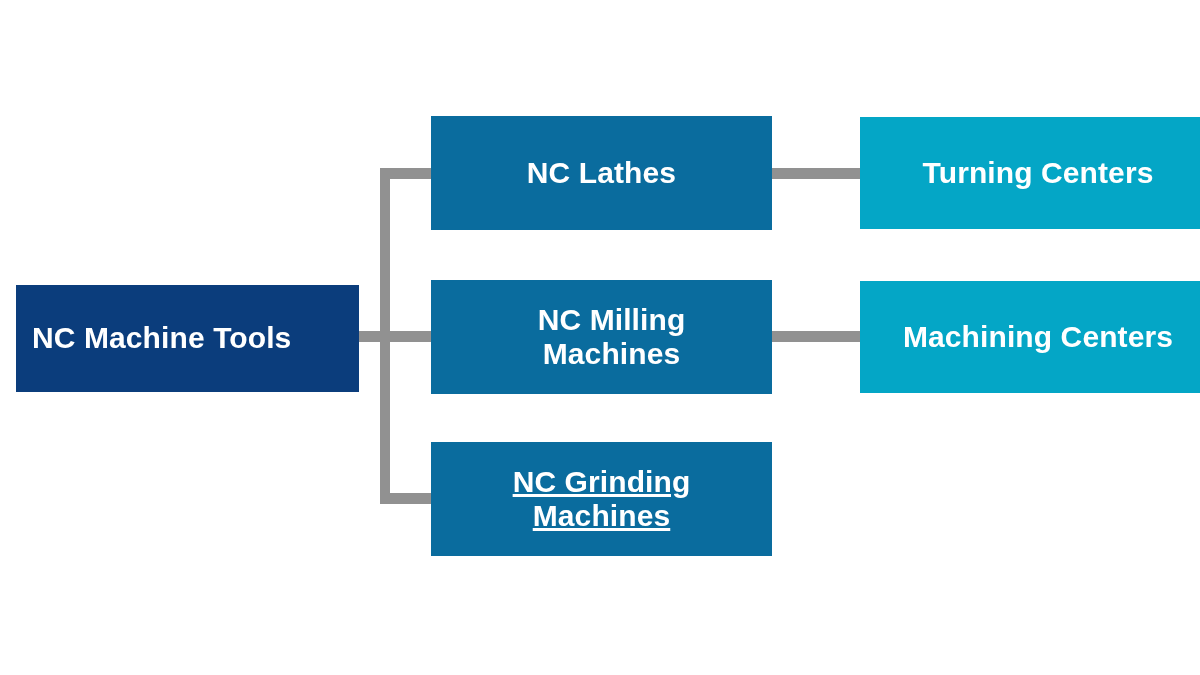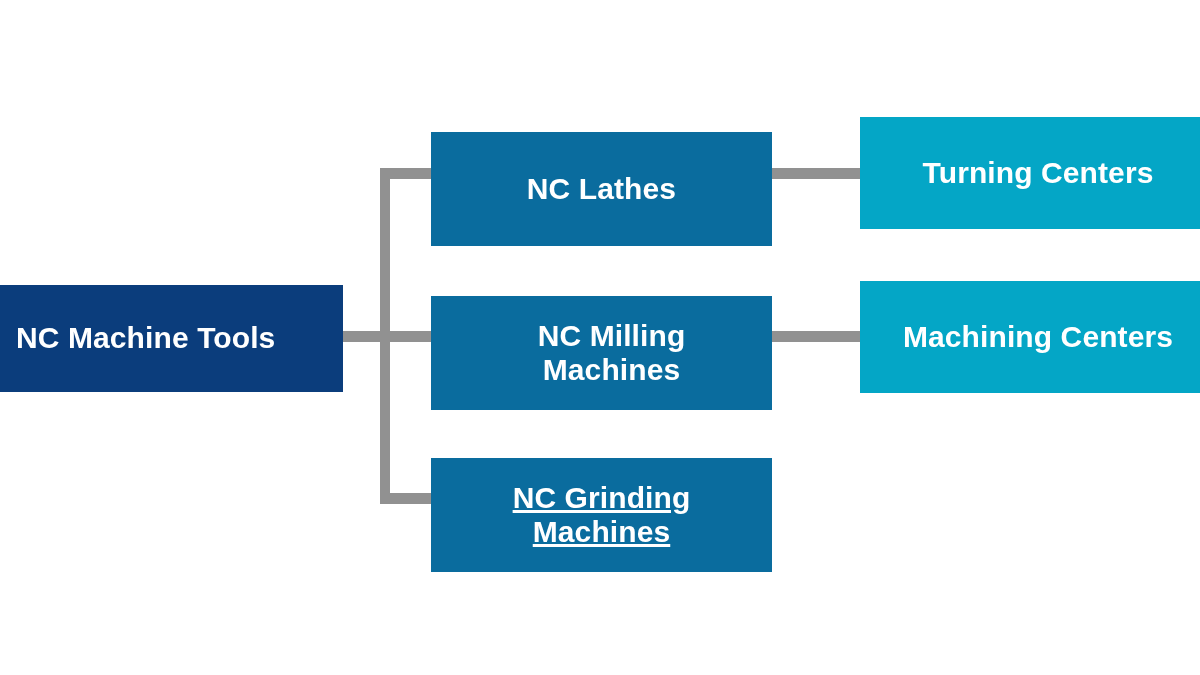--- a/index.html
+++ b/index.html
@@ -50,21 +50,20 @@
     font-weight: 700;
     justify-content: flex-start;
     padding-left: 16px;
   }
   .node-root .label { text-align: left; }
 
   .node-mid {
     background: #0A6C9E;
     font-size: 30px;
     font-weight: 700;
-    margin-top: 16px;
   }
 
   .node-leaf {
     background: #04A6C6;
     font-size: 30px;
     font-weight: 700;
   }
 </style>
 </head>
 <body>
@@ -78,21 +77,21 @@
   <div class="conn" style="left:380px; top:168px; width:56px; height:11px;"></div>
 
   <div class="conn" style="left:380px; top:331px; width:56px; height:11px;"></div>
 
   <div class="conn" style="left:380px; top:493px; width:56px; height:11px;"></div>
 
   <div class="conn" style="left:768px; top:168px; width:96px; height:11px;"></div>
 
   <div class="conn" style="left:768px; top:331px; width:96px; height:11px;"></div>
 
-  <div class="node node-root" style="left:0px; top:285px; width:343px; height:107px;">
+  <div class="node node-root" style="left:16px; top:285px; width:343px; height:107px;">
     <span class="label">NC Machine Tools</span>
   </div>
 
   <div class="node node-mid" style="left:431px; top:116px; width:341px; height:114px;">
     <span class="label">NC Lathes</span>
   </div>
 
   <div class="node node-mid" style="left:431px; top:280px; width:341px; height:114px;padding-left:20px;">
     <span class="label">NC Milling
 Machines</span>

